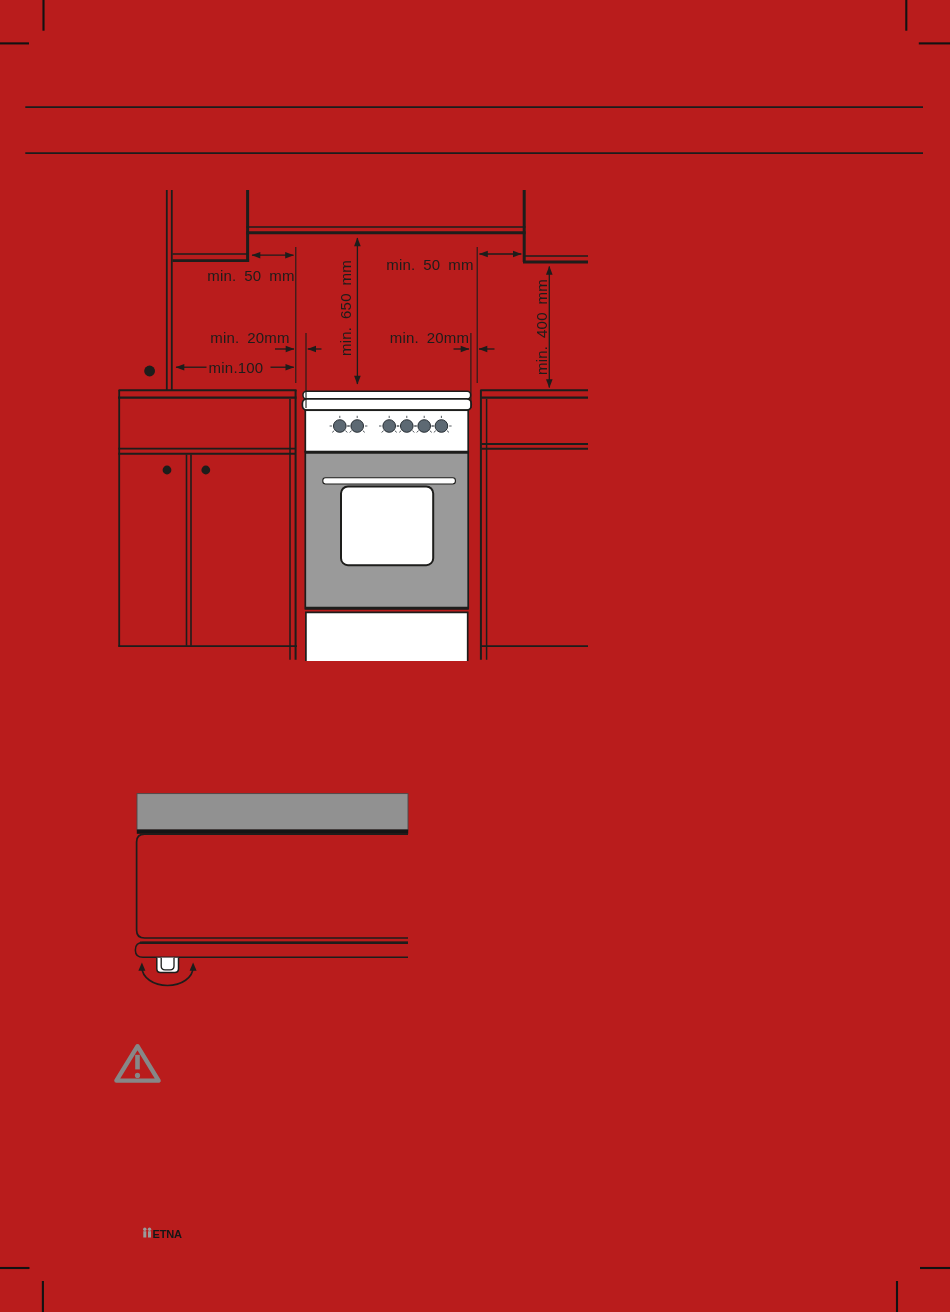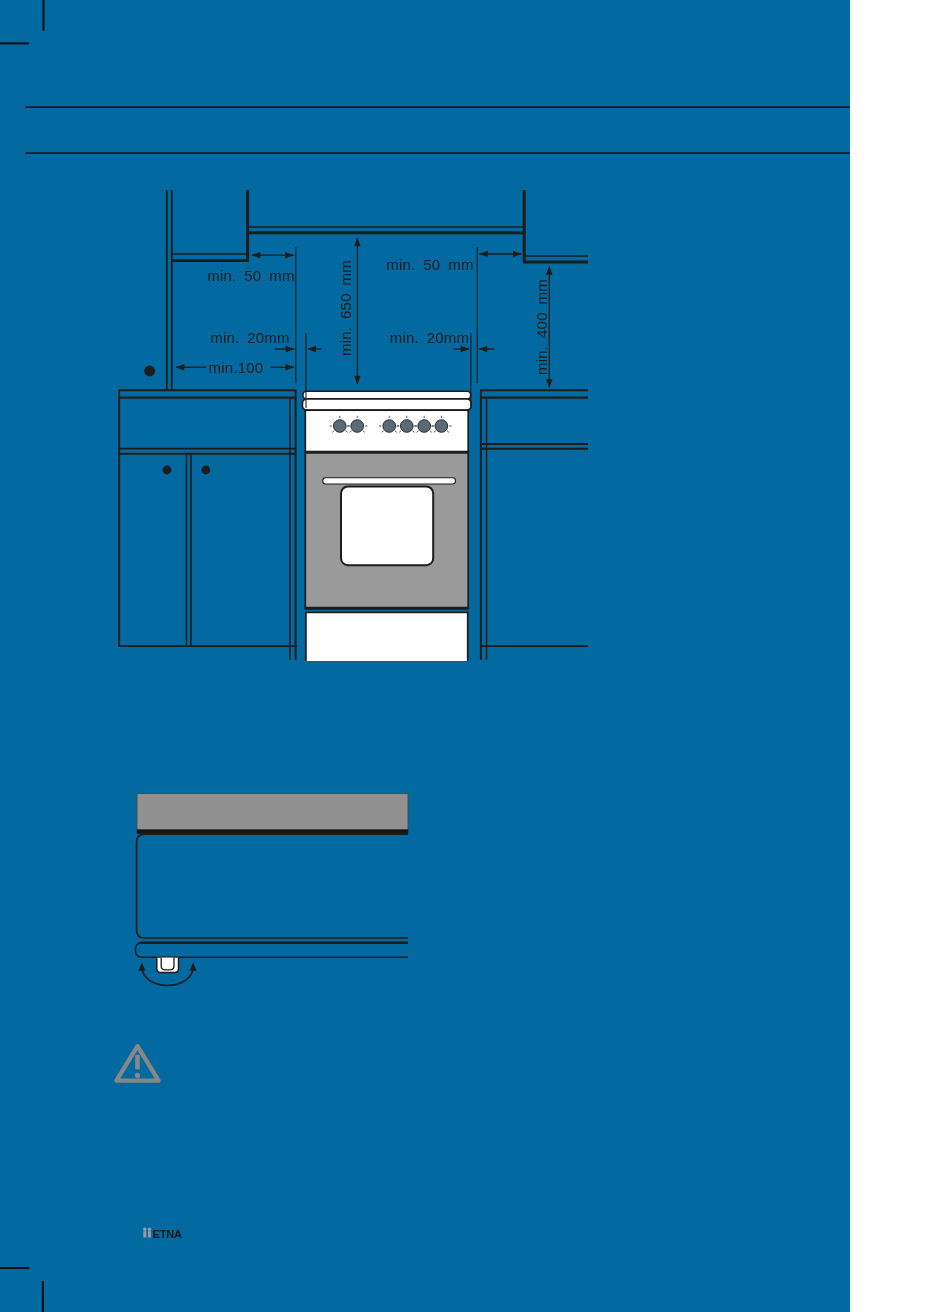--- a/index.html
+++ b/index.html
@@ -1,16 +1,16 @@
 <!DOCTYPE html>
 <html><head>
 <meta charset="utf-8">
 <style>
   html,body{margin:0;padding:0;background:#ffffff;}
-  #page{position:relative;width:850px;height:1312px;background:#0369a1;overflow:hidden;
+  #page{position:relative;width:950px;height:1312px;background:#b91c1c;overflow:hidden;
         font-family:"Liberation Sans",sans-serif;}
   svg{position:absolute;left:0;top:0;}
   .dim-label{font-family:"Liberation Sans",sans-serif;font-size:15px;fill:#1d1d1b;
              word-spacing:3.5px;letter-spacing:.2px;}
   .logo-text{font-family:"Liberation Sans",sans-serif;font-size:11.5px;font-weight:700;
              fill:#161616;letter-spacing:-0.3px;}
 </style>
 </head>
 <body>
 

